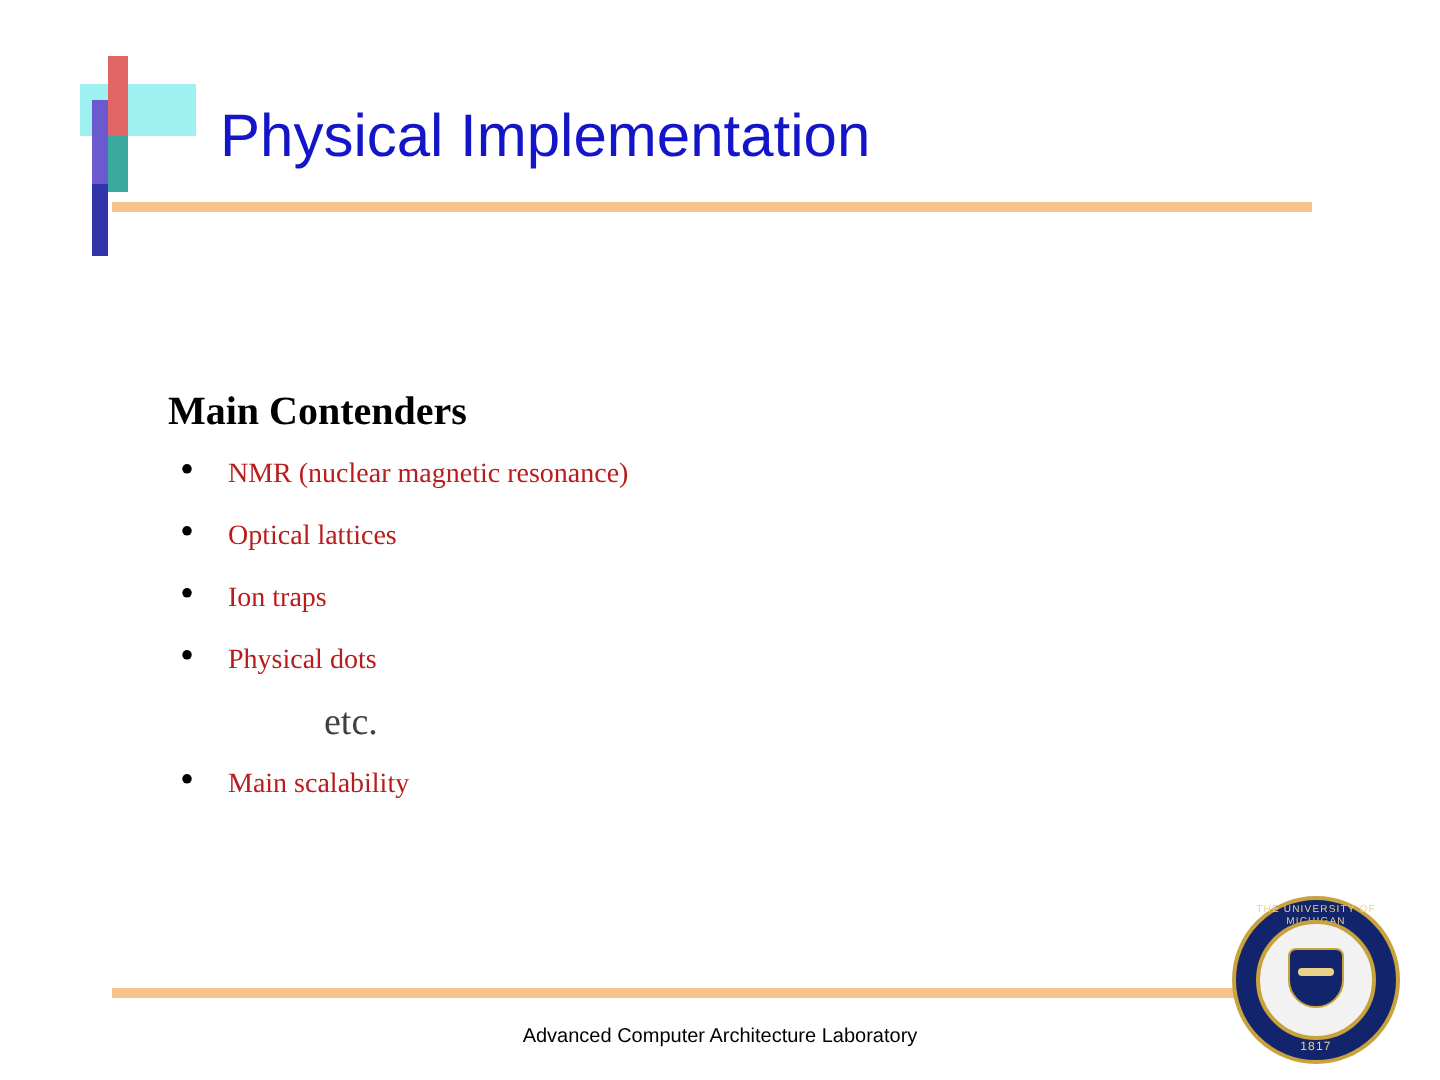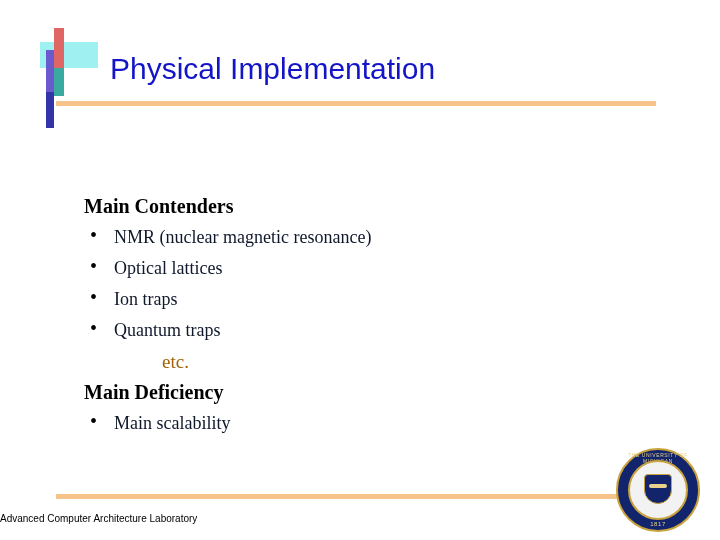--- a/index.html
+++ b/index.html
@@ -104,55 +104,55 @@
     line-height: 31px;
   }
   ul.bullets {
     list-style: none;
     margin: 0;
     padding: 0;
   }
   ul.bullets li {
     position: relative;
     padding-left: 30px;
-    font-size: 18px;
-    line-height: 31px;
-    color: #0f172a;
+    font-size: 14px;
+    line-height: 31px;
+    color: #b91c1c;
   }
   ul.bullets li::before {
     content: "\2022";
     position: absolute;
     left: 6px;
     top: -2px;
     font-size: 20px;
     line-height: 31px;
     color: #000000;
   }
   .etc {
     padding-left: 78px;
     font-size: 19px;
     line-height: 31px;
-    color: #a16207;
+    color: #404040;
   }
 
   .rule-bottom {
     position: absolute;
     left: 56px;
     top: 494px;
     width: 600px;
     height: 5px;
     background: #f6c38a;
   }
 
   .footer {
     position: absolute;
     left: 0;
     top: 513px;
     width: 720px;
-    text-align: left;
+    text-align: center;
     font-family: "Liberation Sans", sans-serif;
     font-size: 10px;
     color: #000000;
   }
 
   
   .seal {
     position: absolute;
     left: 616px;
     top: 448px;
@@ -235,26 +235,25 @@
   <div class="rule-top"></div>
 
   <div class="body">
 
     <div class="heading">Main Contenders</div>
 
     <ul class="bullets">
       <li>NMR (nuclear magnetic resonance)</li>
       <li>Optical lattices</li>
       <li>Ion traps</li>
-      <li>Quantum traps</li>
+      <li>Physical dots</li>
     </ul>
 
     <div class="etc">etc.</div>
 
-    <div class="heading">Main Deficiency</div>
 
     <ul class="bullets">
       <li>Main scalability</li>
     </ul>
 
   </div>
 
   <div class="rule-bottom"></div>
 
   <div class="footer">Advanced Computer Architecture Laboratory</div>

